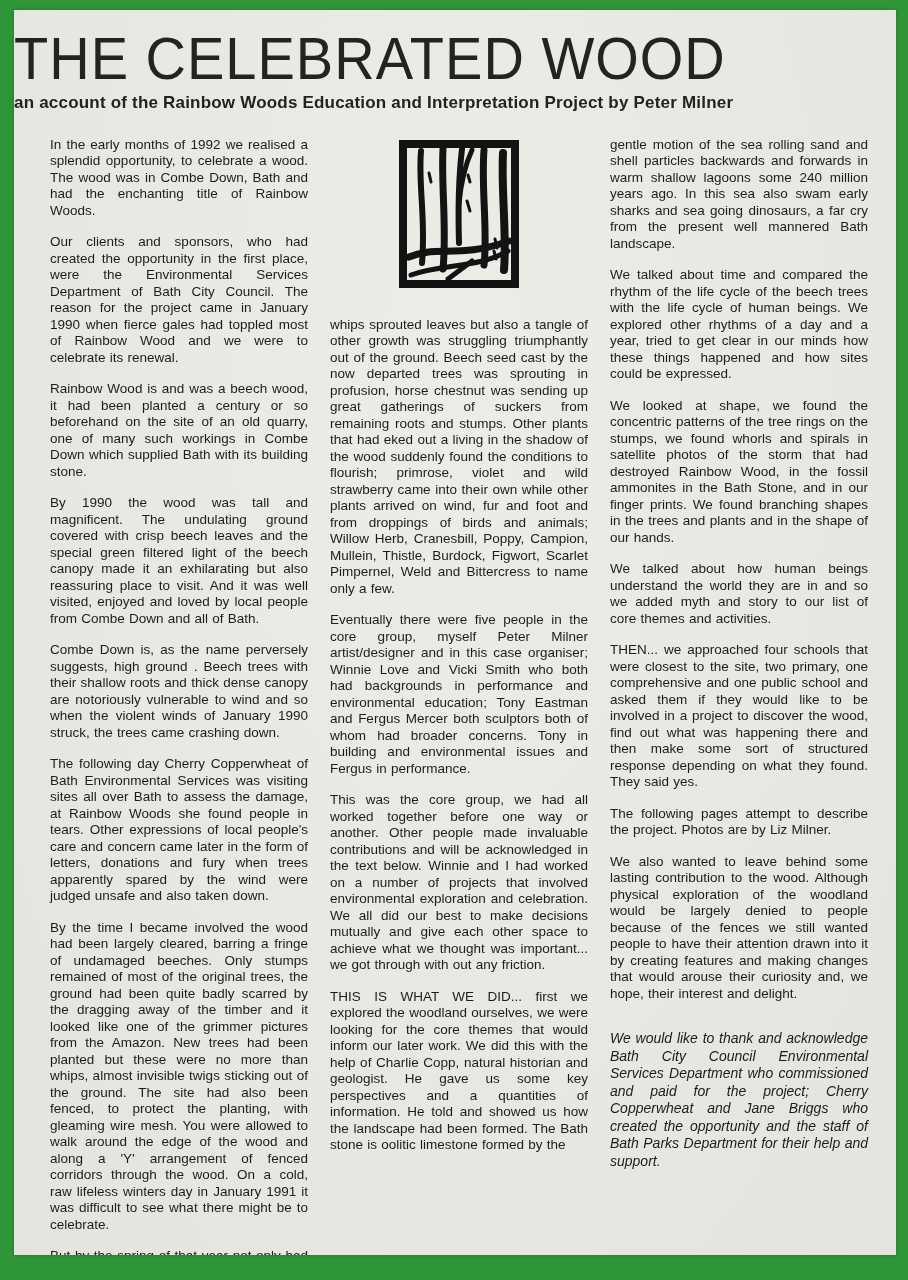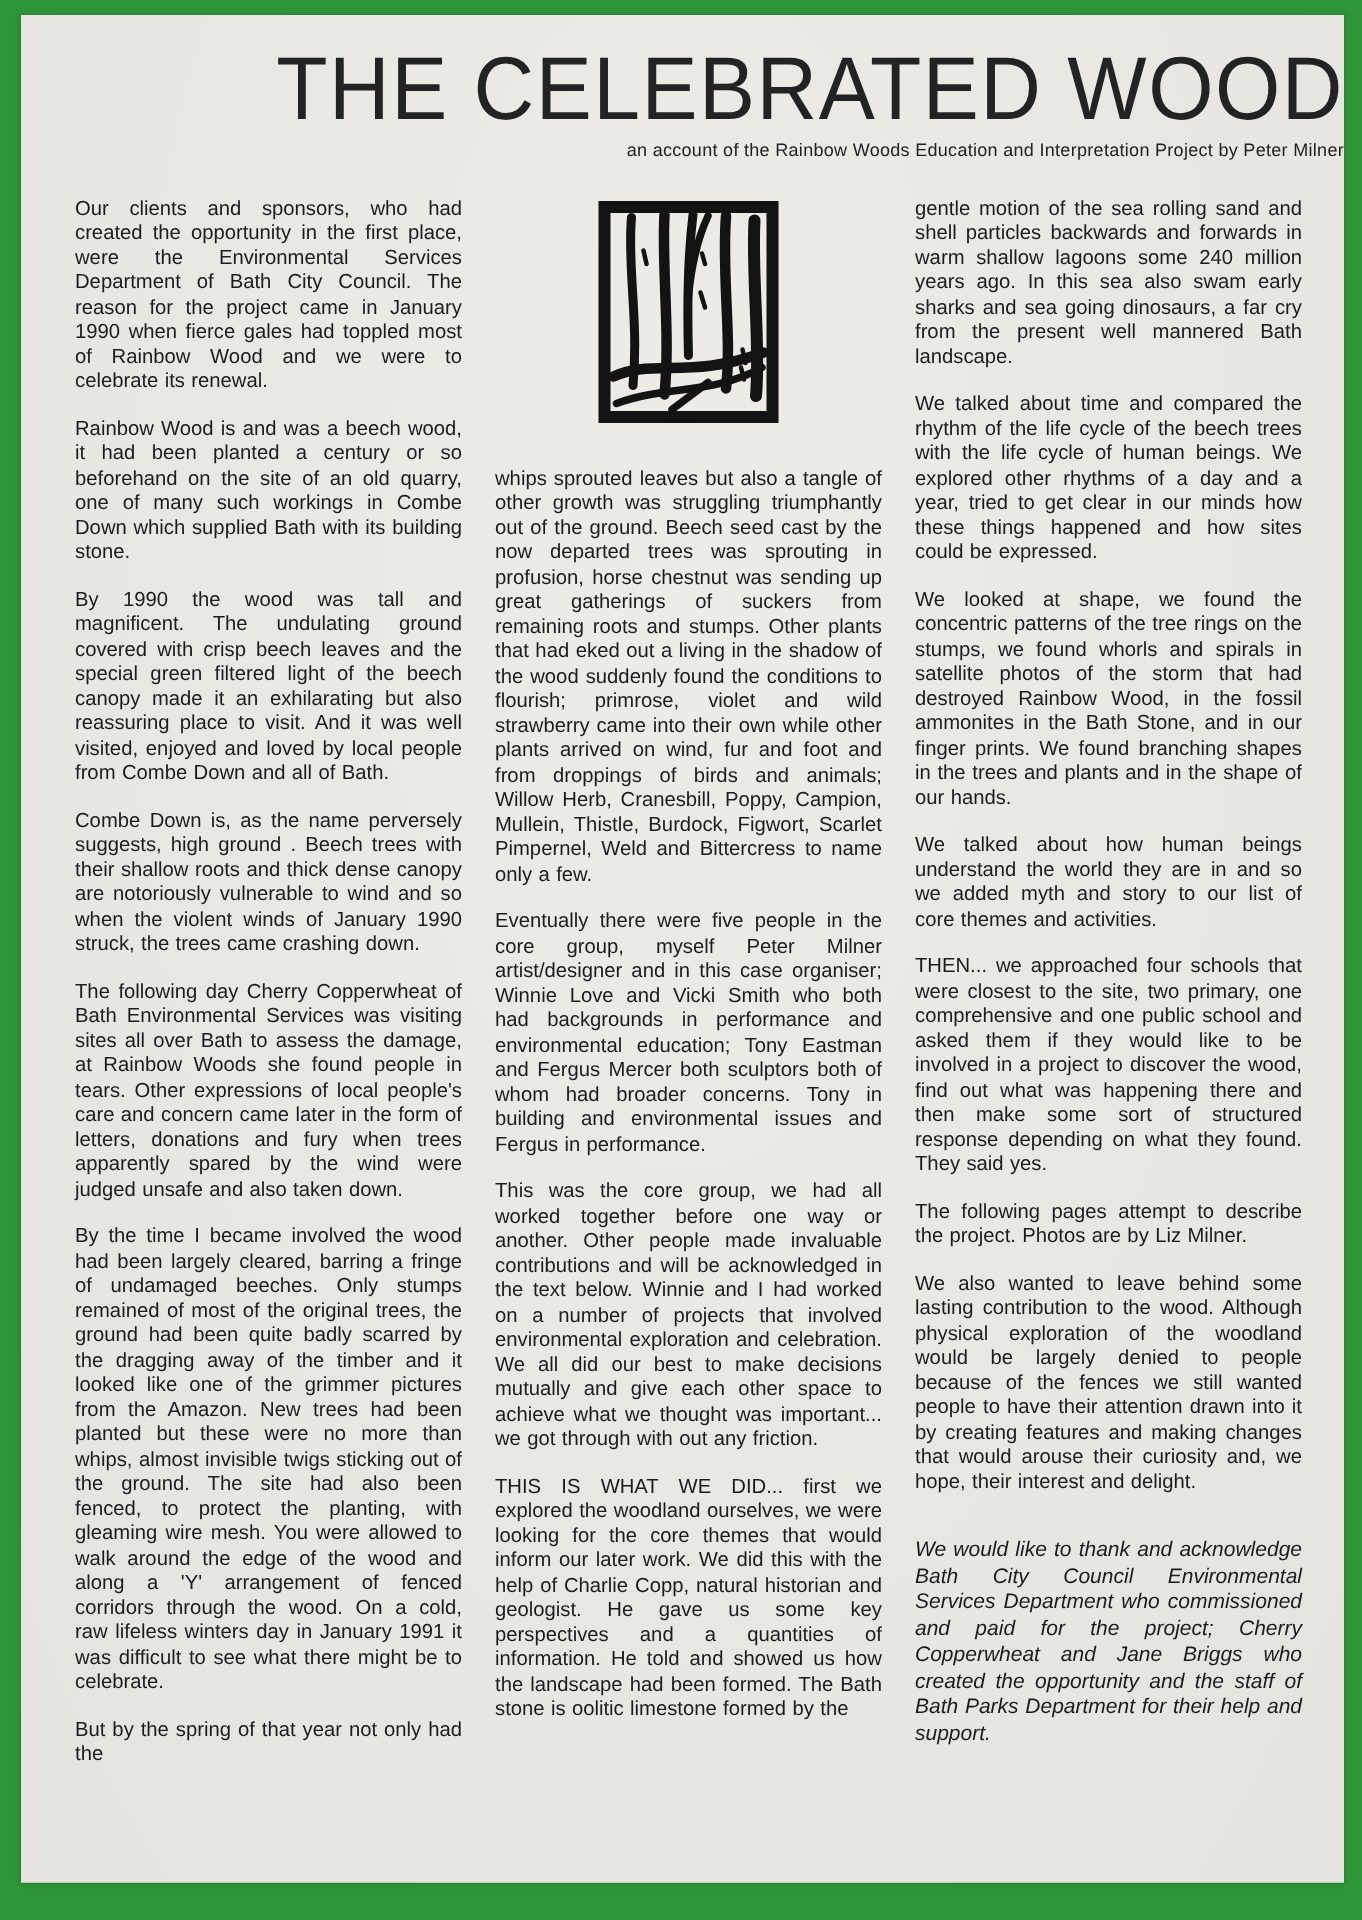--- a/index.html
+++ b/index.html
@@ -12,34 +12,35 @@
   }
   .page{
     position:absolute;
     left:14px;top:10px;right:12px;bottom:25px;
     background:#eae9e4;
     background-image:radial-gradient(ellipse at 50% 30%, #edecE7 0%, #e8e7e2 60%, #e4e3de 100%);
     color:#1c1c1c;
     overflow:hidden;
     box-shadow:0 0 4px rgba(0,0,0,.25);
   }
-  .masthead{text-align:right;padding-top:20px;}
+  .masthead{text-align:left;padding-top:20px;}
   .title{
     font-size:56px;
     font-weight:400;
     letter-spacing:1px;
     color:#232323;
     line-height:1.05;
     transform:scaleY(1.06);
   }
   .subtitle{
-    font-size:12px;
+    font-size:17px;
     margin-top:4px;
     color:#222;
     letter-spacing:.2px;
+    font-weight:bold;
   }
   .content{
     display:grid;
     grid-template-columns:1fr 1fr 1fr;
     column-gap:22px;
     padding:24px 28px 0 36px;
   }
   .col{min-width:0;}
   p.body-para{
     font-size:13.5px;
@@ -67,20 +68,21 @@
 <div class="page">
 
   <div class="masthead">
     <div class="title">THE CELEBRATED WOOD</div>
     <div class="subtitle">an account of the Rainbow Woods Education and Interpretation Project by Peter Milner</div>
   </div>
 
   <div class="content">
 
     <div class="col">
+      <p class="body-para">In the early months of 1992 we realised a splendid opportunity, to celebrate a wood. The wood was in Combe Down, Bath and had the enchanting title of Rainbow Woods.</p>
       <p class="body-para">Our clients and sponsors, who had created the opportunity in the first place, were the Environmental Services Department of Bath City Council. The reason for the project came in January 1990 when fierce gales had toppled most of Rainbow Wood and we were to celebrate its renewal.</p>
       <p class="body-para">Rainbow Wood is and was a beech wood, it had been planted a century or so beforehand on the site of an old quarry, one of many such workings in Combe Down which supplied Bath with its building stone.</p>
       <p class="body-para">By 1990 the wood was tall and magnificent. The undulating ground covered with crisp beech leaves and the special green filtered light of the beech canopy made it an exhilarating but also reassuring place to visit. And it was well visited, enjoyed and loved by local people from Combe Down and all of Bath.</p>
       <p class="body-para">Combe Down is, as the name perversely suggests, high ground . Beech trees with their shallow roots and thick dense canopy are notoriously vulnerable to wind and so when the violent winds of January 1990 struck, the trees came crashing down.</p>
       <p class="body-para">The following day Cherry Copperwheat of Bath Environmental Services was visiting sites all over Bath to assess the damage, at Rainbow Woods she found people in tears. Other expressions of local people's care and concern came later in the form of letters, donations and fury when trees apparently spared by the wind were judged unsafe and also taken down.</p>
       <p class="body-para">By the time I became involved the wood had been largely cleared, barring a fringe of undamaged beeches.  Only stumps remained of most of the original trees,  the ground had been quite badly scarred by the dragging away of the timber and it looked like one of the grimmer pictures from the Amazon. New trees had been planted but these were no more than whips, almost invisible twigs sticking out of the ground. The site had also been fenced, to protect the planting, with gleaming wire mesh. You were allowed to walk around the edge of the wood and along a 'Y' arrangement of fenced corridors through the wood. On a cold, raw lifeless winters day in January 1991 it was difficult to see what there might be to celebrate.</p>
       <p class="body-para">But by the spring of that year not only had the</p>
     </div>
 
     <div class="col">

